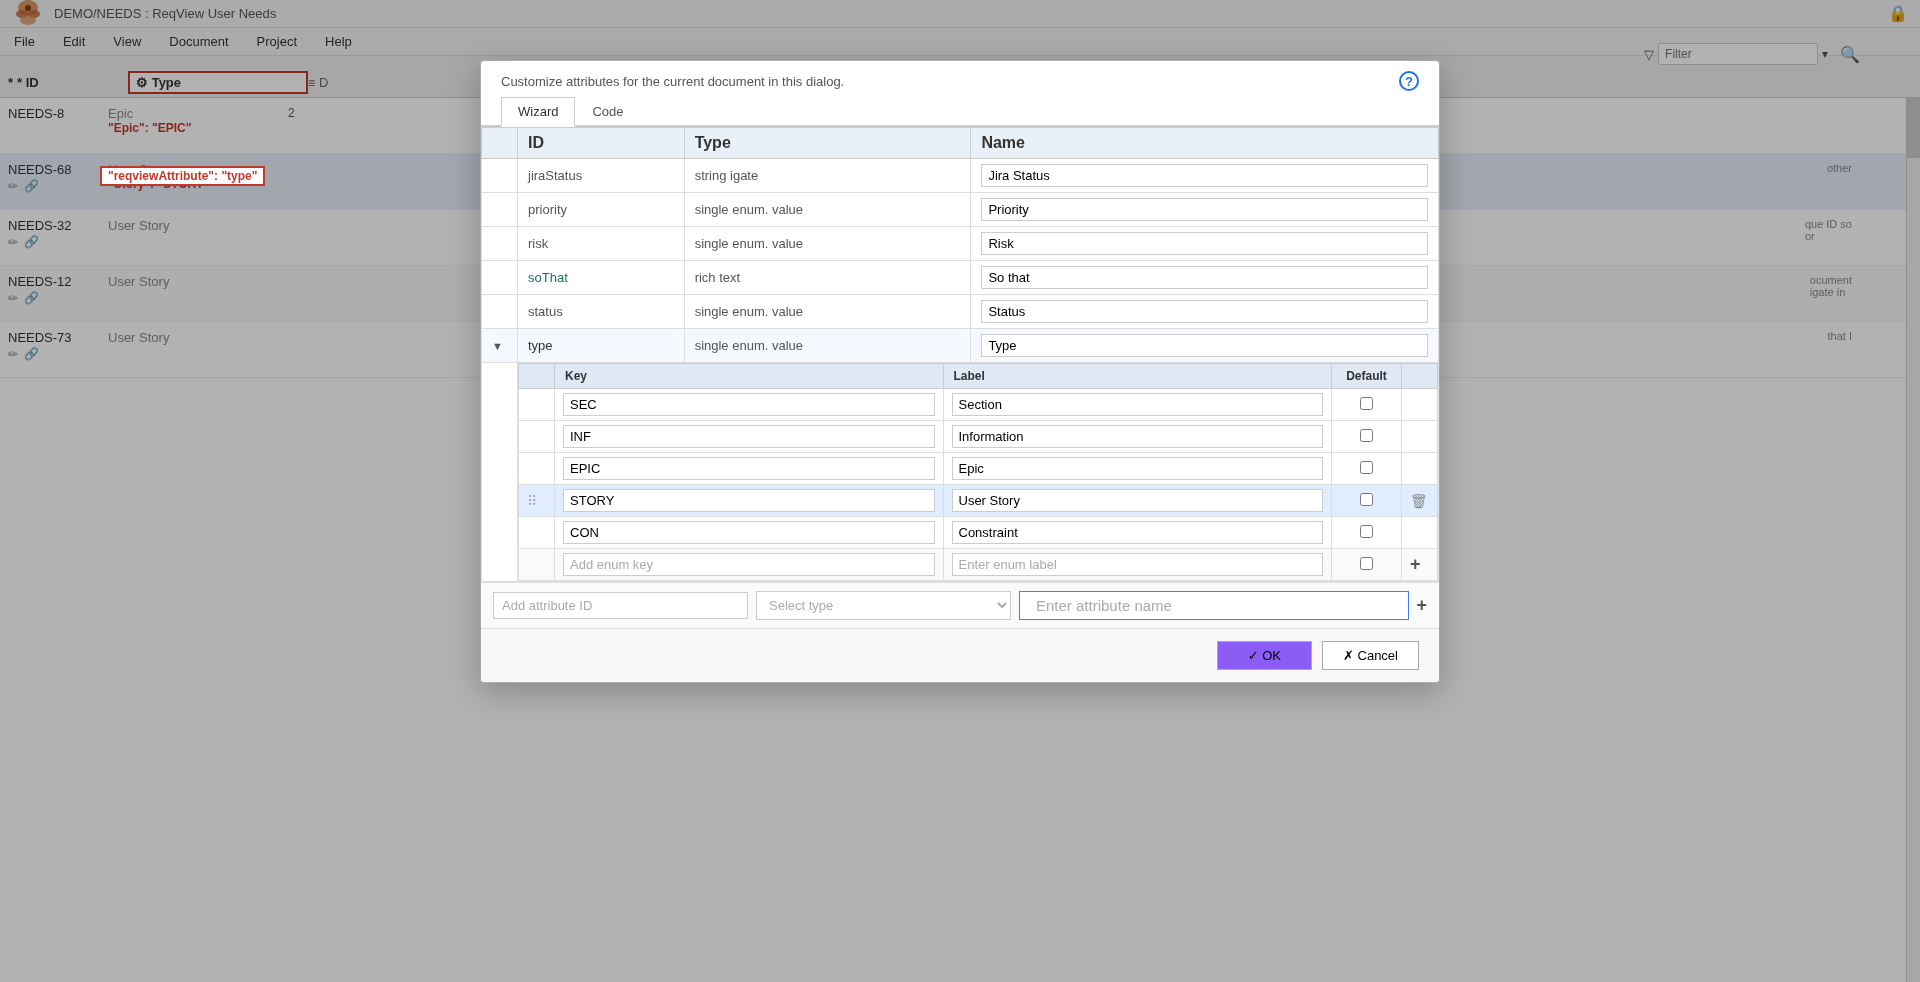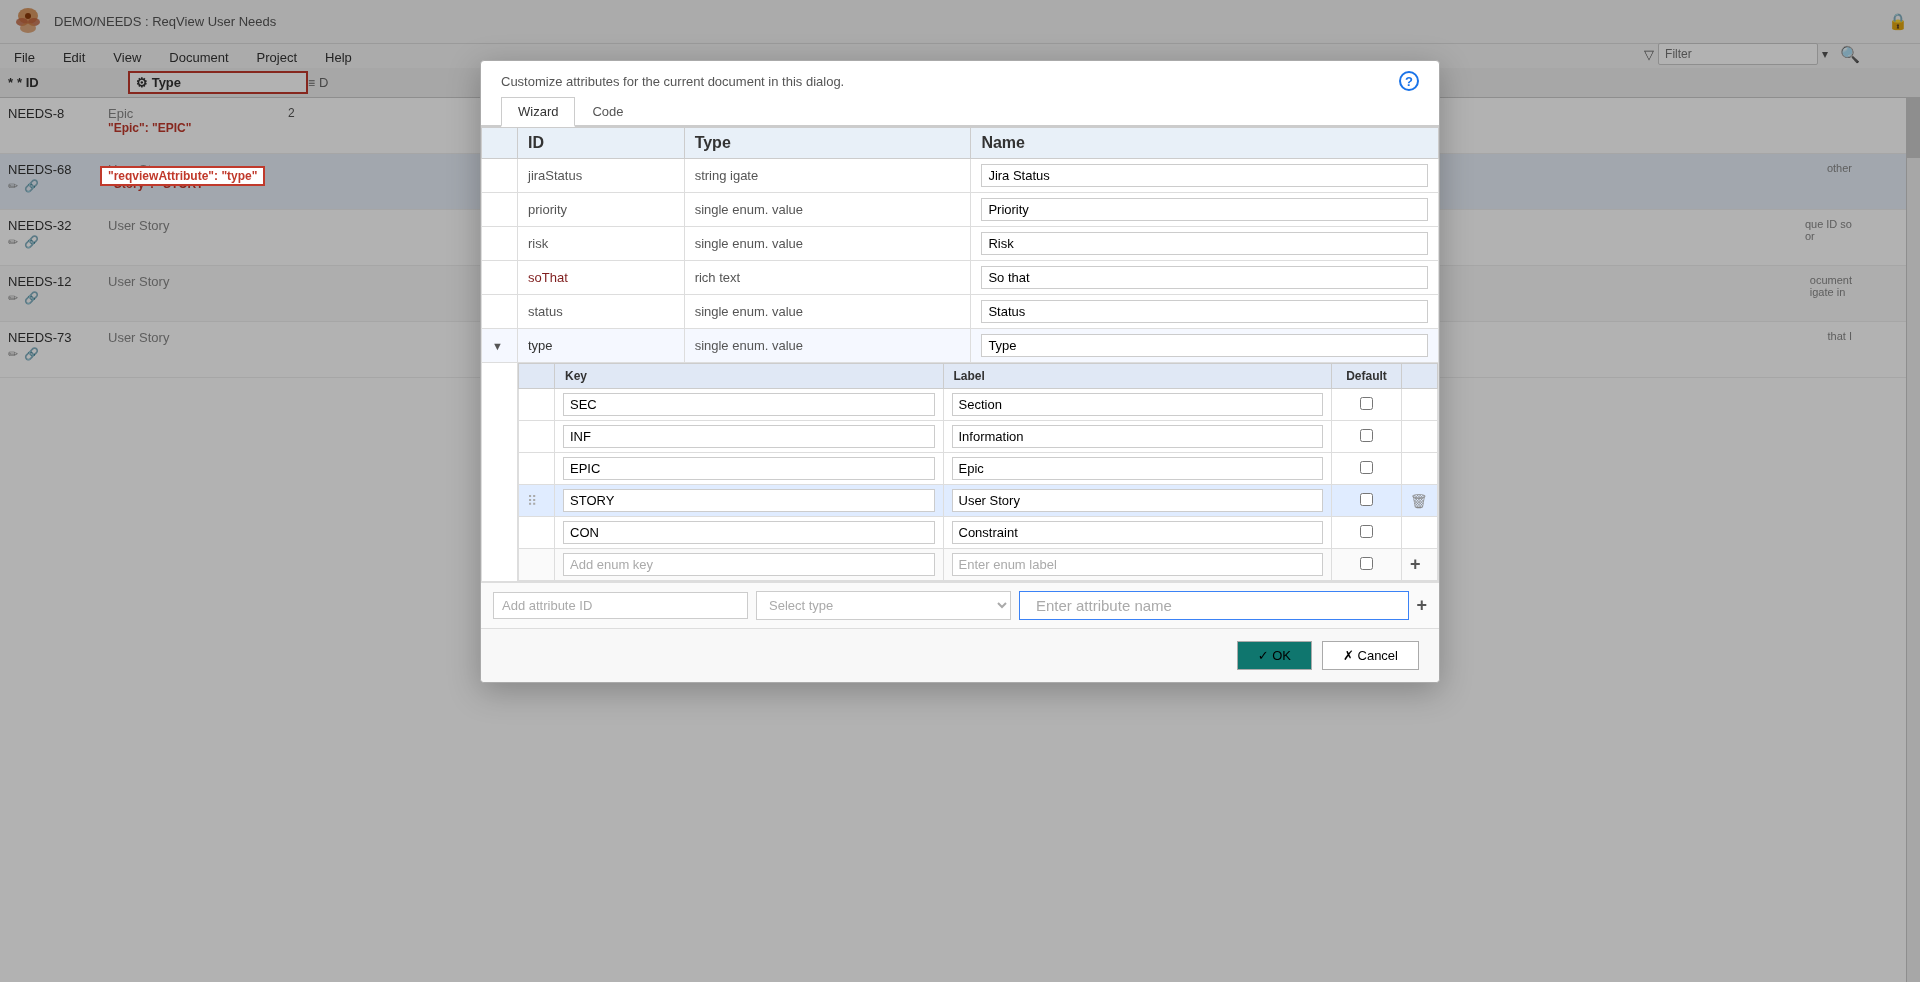--- a/index.html
+++ b/index.html
@@ -15,21 +15,21 @@
     
     .app-bg {
       width: 100%;
       height: 100%;
       background: #f0f0f0;
       position: relative;
     }
 
     
     .title-bar {
-      height: 44px;
+      height: 28px;
       background: #f5f5f5;
       display: flex;
       align-items: center;
       padding: 8px 12px;
       border-bottom: 1px solid #ddd;
       color: #555;
       font-size: 13px;
     }
     .title-bar .logo {
       width: 32px;
@@ -393,23 +393,23 @@
     .dialog-footer {
       padding: 12px 20px;
       display: flex;
       justify-content: flex-end;
       gap: 10px;
       border-top: 1px solid #ddd;
       background: #f8f8f8;
       border-radius: 0 0 4px 4px;
     }
     .btn-ok {
-      background: #0f766e;
+      background: #8b5cf6;
       border: 1px solid #aaa;
-      padding: 6px 20px;
+      padding: 6px 30px;
       font-size: 13px;
       cursor: pointer;
       display: flex;
       align-items: center;
       gap: 4px;
       margin-left: 12px;
     }
     .btn-cancel {
       background: white;
       border: 1px solid #aaa;
@@ -653,21 +653,21 @@
                 <td style="color:#555;">
                   <span>single enum. value</span>
                 </td>
                 <td>
                   <input type="text" class="label-input" value="Risk" style="">
                 </td>
               </tr>
 
               <tr>
                 <td></td>
-                <td style="color:#7f1d1d;">
+                <td style="color:#0f766e;">
                   <span>soThat</span>
                 </td>
                 <td style="color:#555;">
                   <span>rich text</span>
                 </td>
                 <td>
                   <input type="text" class="label-input" value="So that" style="">
                 </td>
               </tr>
 

